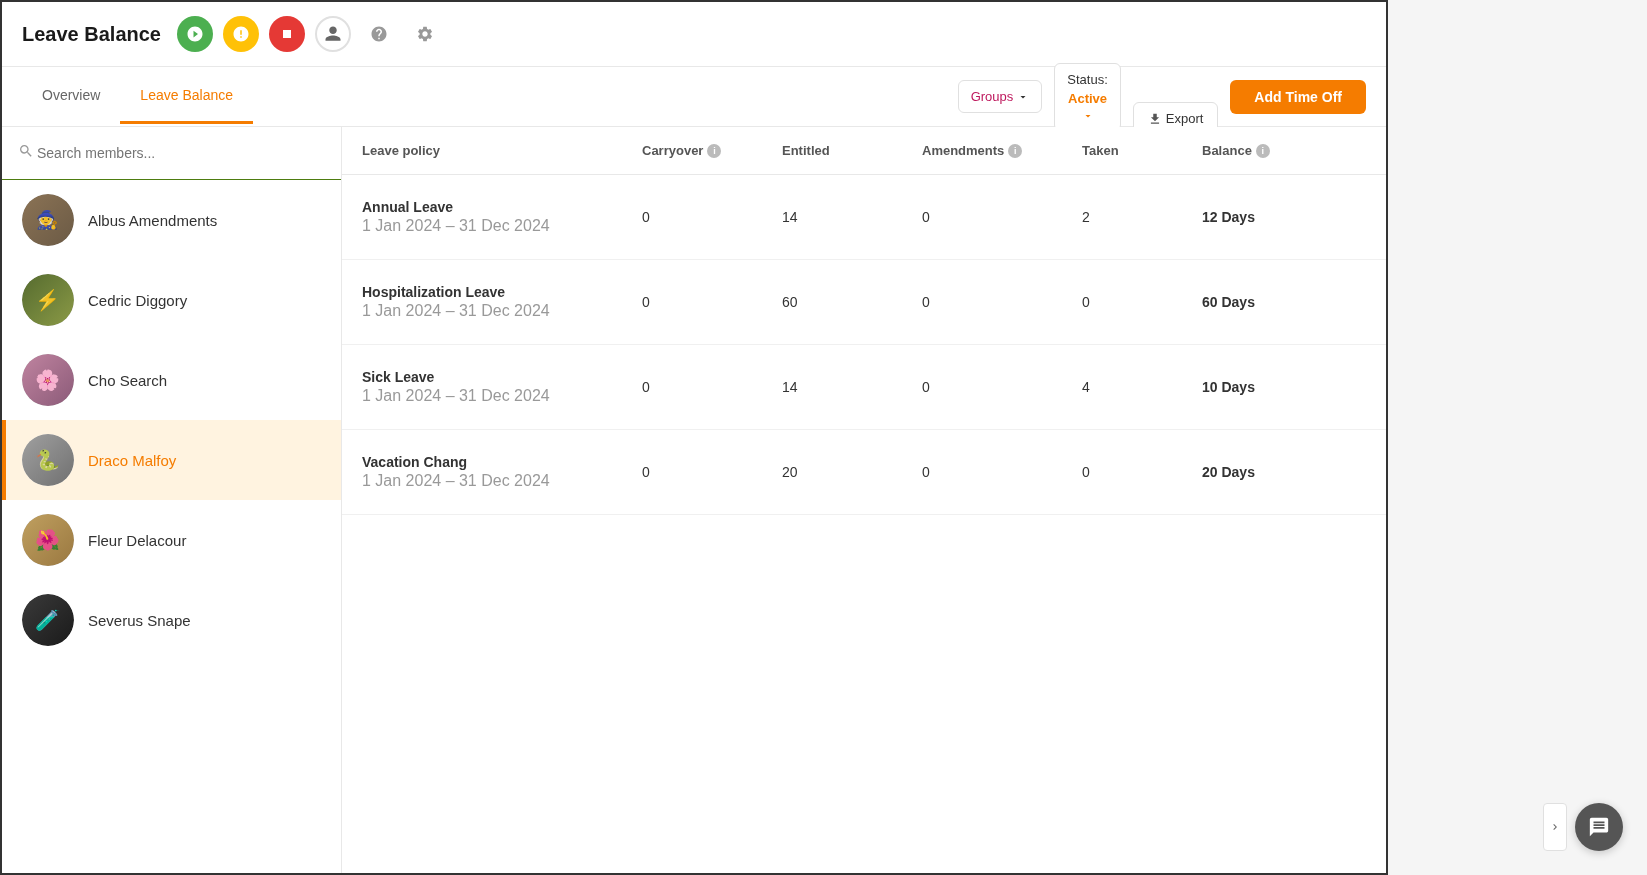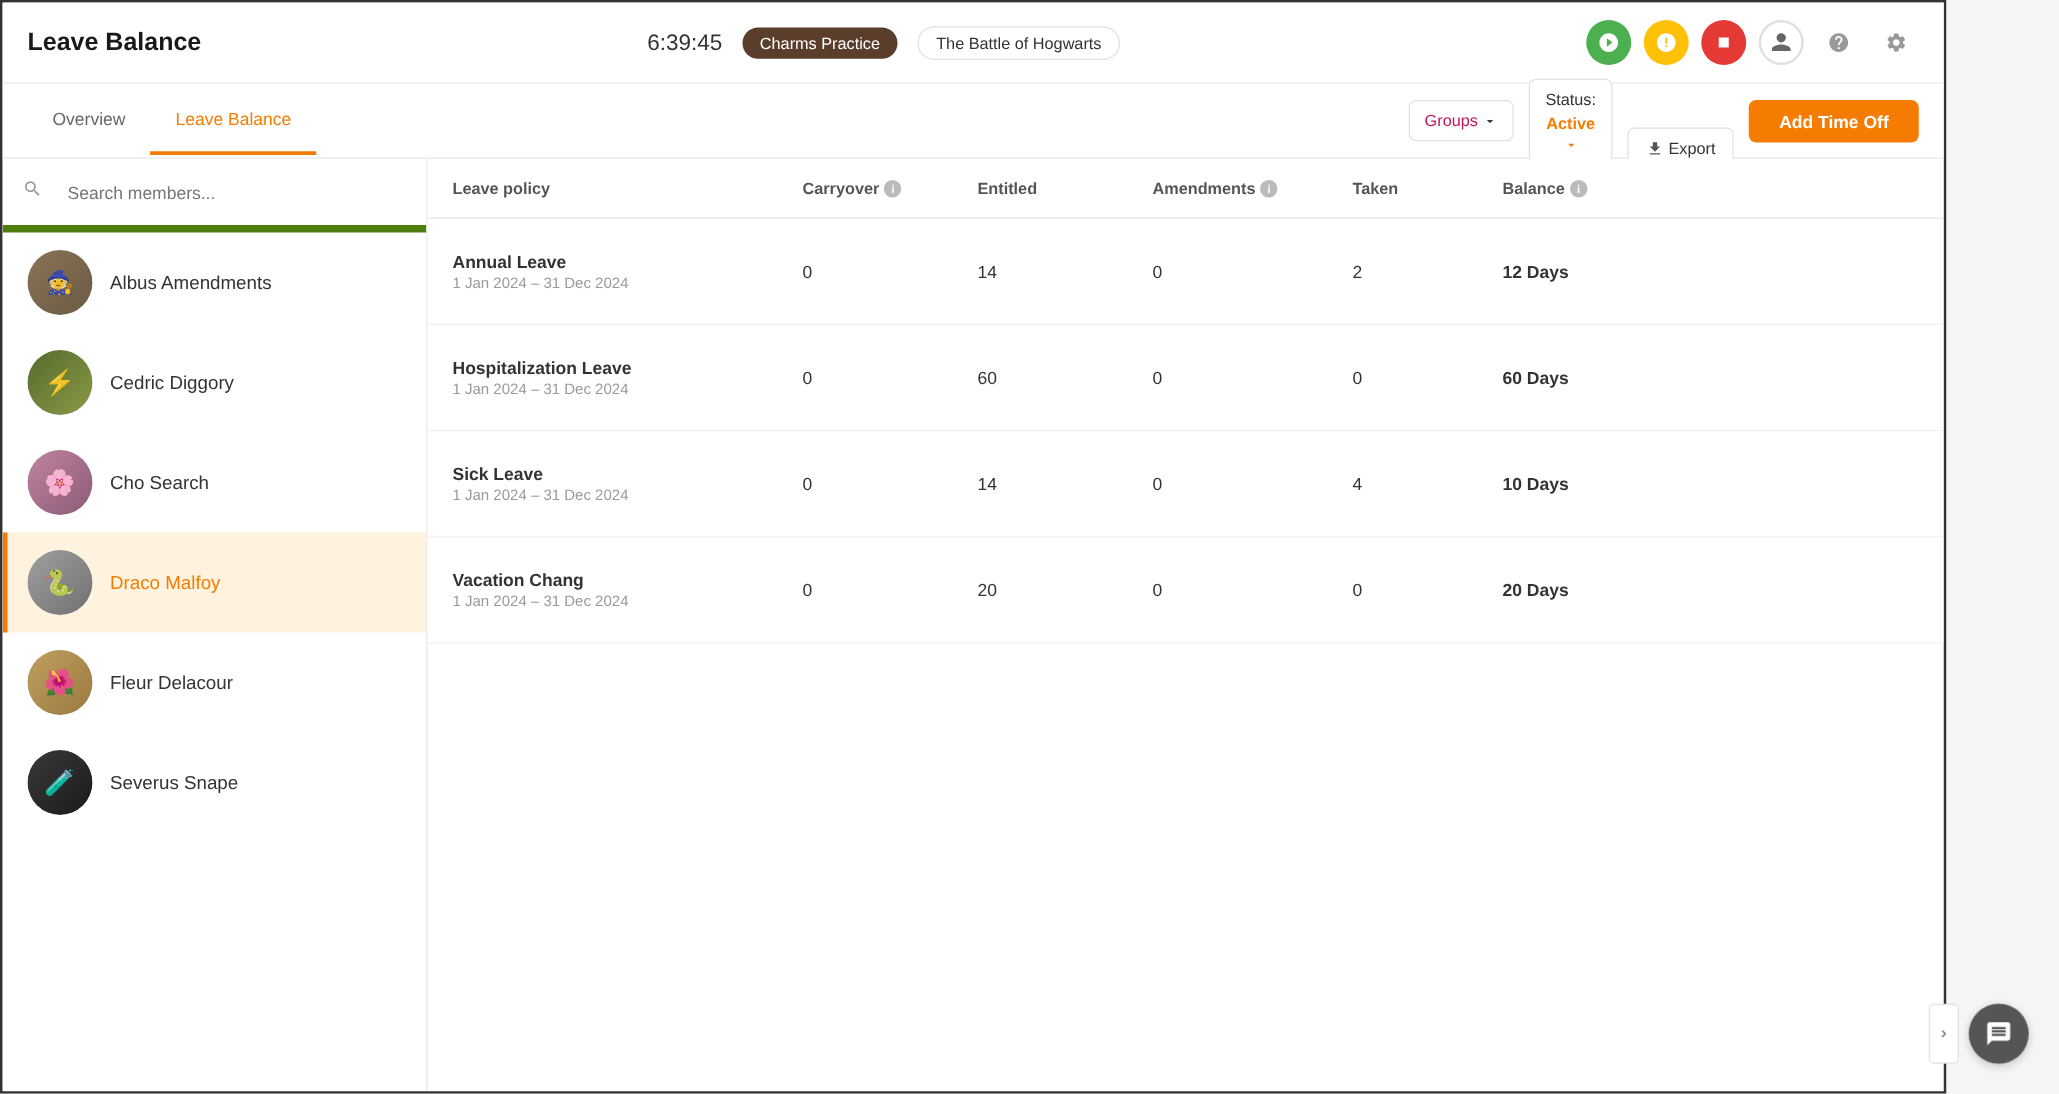--- a/index.html
+++ b/index.html
@@ -1,18 +1,18 @@
 <!DOCTYPE html>
 <html><head>
   <meta charset="utf-8">
   <style>
     * { box-sizing: border-box; margin: 0; padding: 0; }
     body { font-family: -apple-system, BlinkMacSystemFont, 'Segoe UI', sans-serif; background: #f5f5f5; color: #333; font-size: 14px; }
 
-    .app-container { width: 1557px; height: 875px; background: #fff; display: flex; flex-direction: column; border: 2px solid #333; overflow: hidden; }
+    .app-container { width: 1388px; height: 875px; background: #fff; display: flex; flex-direction: column; border: 2px solid #333; overflow: hidden; }
 
     
     .header { display: flex; align-items: center; padding: 0 20px; height: 65px; background: #fff; border-bottom: 1px solid #e8e8e8; flex-shrink: 0; }
     .header-title { font-size: 20px; font-weight: 700; color: #1a1a1a; flex: 0 0 auto; }
     .header-center { flex: 1; display: flex; align-items: center; justify-content: center; gap: 16px; }
     .header-time { font-size: 18px; font-weight: 500; color: #333; }
     .badge-charms { background: #5a3e2b; color: #fff; padding: 5px 14px; border-radius: 20px; font-size: 13px; font-weight: 500; }
     .badge-battle { background: #fff; color: #333; padding: 5px 14px; border-radius: 20px; font-size: 13px; font-weight: 500; border: 1px solid #e0e0e0; }
     .header-icons { display: flex; align-items: center; gap: 10px; margin-left: 16px; }
     .icon-circle { width: 36px; height: 36px; border-radius: 50%; display: flex; align-items: center; justify-content: center; font-size: 16px; cursor: pointer; }
@@ -32,38 +32,38 @@
     .status-btn { display: flex; align-items: center; gap: 4px; padding: 8px 12px; background: #fff; border: 1px solid #e0e0e0; border-radius: 6px; cursor: pointer; font-size: 13px; color: #333; flex-direction: column; }
     .status-active { color: #f57c00; font-weight: 600; }
     .export-btn { display: flex; align-items: center; gap: 4px; padding: 8px 14px; background: #fff; border: 1px solid #e0e0e0; border-radius: 6px; cursor: pointer; font-size: 13px; color: #333; margin-top: 44px; }
     .add-time-btn { padding: 9px 24px; background: #f57c00; color: #fff; border: none; border-radius: 6px; cursor: pointer; font-size: 14px; font-weight: 600; }
 
     
     .main-content { display: flex; flex: 1; overflow: hidden; }
 
     
     .sidebar { width: 340px; flex-shrink: 0; border-right: 1px solid #e8e8e8; background: #fff; display: flex; flex-direction: column; overflow-y: auto; }
-    .search-bar { display: flex; align-items: center; gap: 20px; padding: 16px 16px; border-bottom: 6px solid #4d7c0f; justify-content: center; }
+    .search-bar { display: flex; align-items: center; gap: 3px; padding: 16px 16px; border-bottom: 1px solid #4d7c0f; justify-content: center; }
     .search-icon { color: #999; font-size: 16px; }
     .search-input { flex: 1; border: none; outline: none; font-size: 14px; color: #999; background: transparent; }
     .member-item { display: flex; align-items: center; gap: 14px; padding: 14px 16px; cursor: pointer; border-left: 4px solid transparent; }
     .member-item.active { background: #fff3e0; border-left: 4px solid #f57c00; }
     .member-avatar { width: 52px; height: 52px; border-radius: 50%; overflow: hidden; flex-shrink: 0; background: #ccc; display: flex; align-items: center; justify-content: center; }
     .member-name { font-size: 15px; font-weight: 500; color: #333; }
     .member-item.active .member-name { color: #f57c00; }
 
     
     .table-area { flex: 1; overflow-y: auto; padding: 0; }
     .table-header { display: grid; grid-template-columns: 280px 140px 140px 160px 120px 180px 80px; padding: 16px 20px; border-bottom: 1px solid #e8e8e8; background: #fff; position: sticky; top: 0; z-index: 1; }
     .th { font-size: 13px; font-weight: 700; color: #555; display: flex; align-items: center; gap: 4px; }
     .info-icon { width: 14px; height: 14px; background: #bbb; border-radius: 50%; display: inline-flex; align-items: center; justify-content: center; color: #fff; font-size: 9px; cursor: pointer; }
 
     .table-row { display: grid; grid-template-columns: 280px 140px 140px 160px 120px 180px 80px; padding: 0 20px; border-bottom: 1px solid #f0f0f0; align-items: center; min-height: 85px; background: #fff; position: relative; }
     .policy-name { font-size: 14px; font-weight: 600; color: #333; }
-    .policy-date { font-size: 12px; color: #999; margin-top: 2px; }
+    .policy-date { font-size: 16px; color: #999; margin-top: 2px; }
     .cell-val { font-size: 14px; color: #333; }
     .balance-val { font-size: 14px; font-weight: 700; color: #333; }
     .row-actions { display: flex; align-items: center; gap: 6px; opacity: 0; transition: opacity 0.2s; }
     .action-btn { width: 32px; height: 32px; border-radius: 6px; display: flex; align-items: center; justify-content: center; border: 1px solid #e0e0e0; background: #fff; cursor: pointer; color: #666; font-size: 14px; }
     .action-btn.highlighted { border: 2px solid #e53935; color: #f57c00; }
 
     
     .table-row:first-child .row-actions { opacity: 1; }
 
     
@@ -79,25 +79,20 @@
 
     .avatar-face { width: 100%; height: 100%; border-radius: 50%; display: flex; align-items: center; justify-content: center; font-size: 20px; font-weight: bold; color: rgba(255,255,255,0.9); }
   </style>
 </head>
 <body>
 
 <div class="app-container">
 
   <div class="header">
     <div class="header-title">Leave Balance</div>
-    <div class="header-center">
-      <span class="header-time">6:39:45</span>
-      <span class="badge-charms">Charms Practice</span>
-      <span class="badge-battle">The Battle of Hogwarts</span>
-    </div>
     <div class="header-icons">
       <div class="icon-circle icon-green">
         <svg width="18" height="18" viewBox="0 0 24 24" fill="white">
             <path d="M12 2C6.48 2 2 6.48 2 12s4.48 10 10 10 10-4.48 10-10S17.52 2 12 2zm-2 14.5v-9l6 4.5-6 4.5z"></path>
           </svg>
       </div>
       <div class="icon-circle icon-yellow">
         <svg width="18" height="18" viewBox="0 0 24 24" fill="white">
             <path d="M12 2C6.48 2 2 6.48 2 12s4.48 10 10 10 10-4.48 10-10S17.52 2 12 2zm1 15h-2v-2h2v2zm0-4h-2V7h2v6z"></path>
           </svg>

